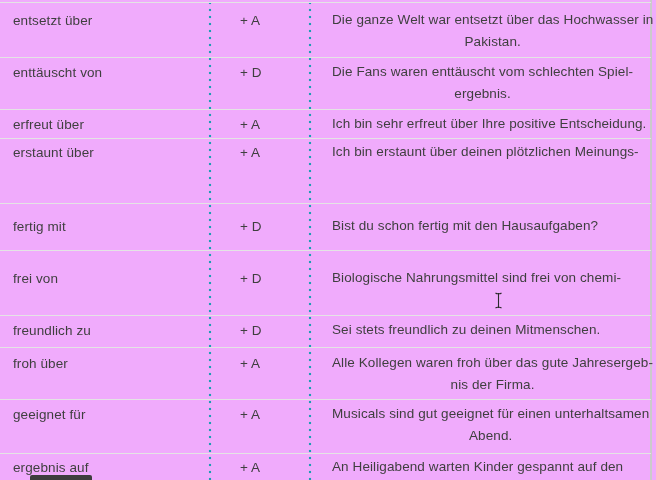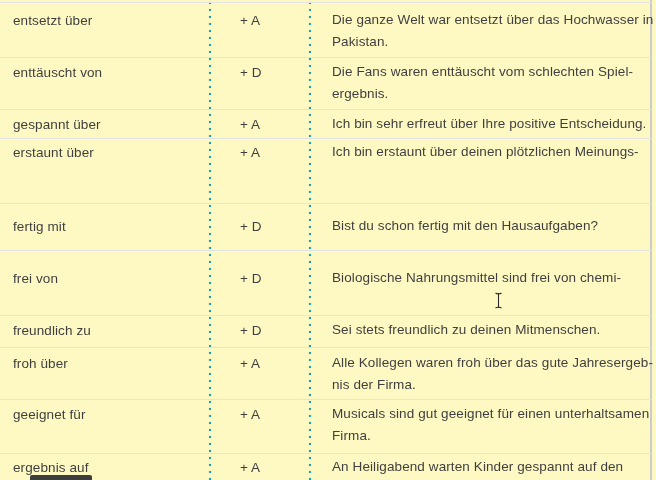--- a/index.html
+++ b/index.html
@@ -1,20 +1,20 @@
 <!DOCTYPE html>
 <html><head>
 <meta charset="utf-8">
 <style>
   html,body{margin:0;padding:0;}
   body{
     width:656px;height:480px;overflow:hidden;background:#ffffff;
     font-family:"Liberation Sans","DejaVu Sans",sans-serif;
   }
-  .page{position:relative;width:656px;height:480px;background:#fef9c3;overflow:hidden;}
+  .page{position:relative;width:656px;height:480px;background:#f0abfc;overflow:hidden;}
 
   
   .dotcol{
     position:absolute;top:0;bottom:0;width:4px;
     background-image:radial-gradient(circle at 2px 3px,#1b9fb3 1.25px,rgba(27,159,179,0) 1.6px);
     background-size:4px 7px;background-repeat:repeat-y;
   }
   .dotcol.c1{left:208px;}
   .dotcol.c2{left:308px;}
 
@@ -24,21 +24,21 @@
   
   .vborder{position:absolute;top:0;bottom:0;left:650px;width:2px;background:#cbcbcb;}
 
   .row{position:absolute;left:0;width:656px;height:0;overflow:visible;}
   .cell{
     position:absolute;top:0;color:#3f3f3f;font-size:13.5px;line-height:22px;
     letter-spacing:.1px;white-space:nowrap;
   }
   .cell.label{left:13px;}
   .cell.case{left:240px;}
-  .cell.sentence{left:332px;top:-1px;}
+  .cell.sentence{left:332px;top:-1px;text-align:center;}
   .sentence .line{white-space:nowrap;}
 
   
   .ibeam{position:absolute;left:494px;top:292px;width:9px;height:17px;}
 
   
   .bottom-frag{
     position:absolute;left:30px;bottom:0;width:62px;height:5px;
     background:#3d3d3d;border-radius:2px 2px 0 0;
   }
@@ -76,21 +76,21 @@
   <div class="row" style="top:62px">
     <div class="cell label">enttäuscht von</div>
     <div class="cell case">+ D</div>
     <div class="cell sentence">
       <div class="line">Die Fans waren enttäuscht vom schlechten Spiel-</div>
       <div class="line">ergebnis.</div>
     </div>
   </div>
 
   <div class="row" style="top:114px">
-    <div class="cell label">gespannt über</div>
+    <div class="cell label">erfreut über</div>
     <div class="cell case">+ A</div>
     <div class="cell sentence">
       <div class="line">Ich bin sehr erfreut über Ihre positive Entscheidung.</div>
     </div>
   </div>
 
   <div class="row" style="top:142px">
     <div class="cell label">erstaunt über</div>
     <div class="cell case">+ A</div>
     <div class="cell sentence">
@@ -129,21 +129,21 @@
       <div class="line">Alle Kollegen waren froh über das gute Jahresergeb-</div>
       <div class="line">nis der Firma.</div>
     </div>
   </div>
 
   <div class="row" style="top:404px">
     <div class="cell label">geeignet für</div>
     <div class="cell case">+ A</div>
     <div class="cell sentence">
       <div class="line">Musicals sind gut geeignet für einen unterhaltsamen</div>
-      <div class="line">Firma.</div>
+      <div class="line">Abend.</div>
     </div>
   </div>
 
   <div class="row" style="top:457px">
     <div class="cell label">ergebnis auf</div>
     <div class="cell case">+ A</div>
     <div class="cell sentence">
       <div class="line">An Heiligabend warten Kinder gespannt auf den</div>
     </div>
   </div>

